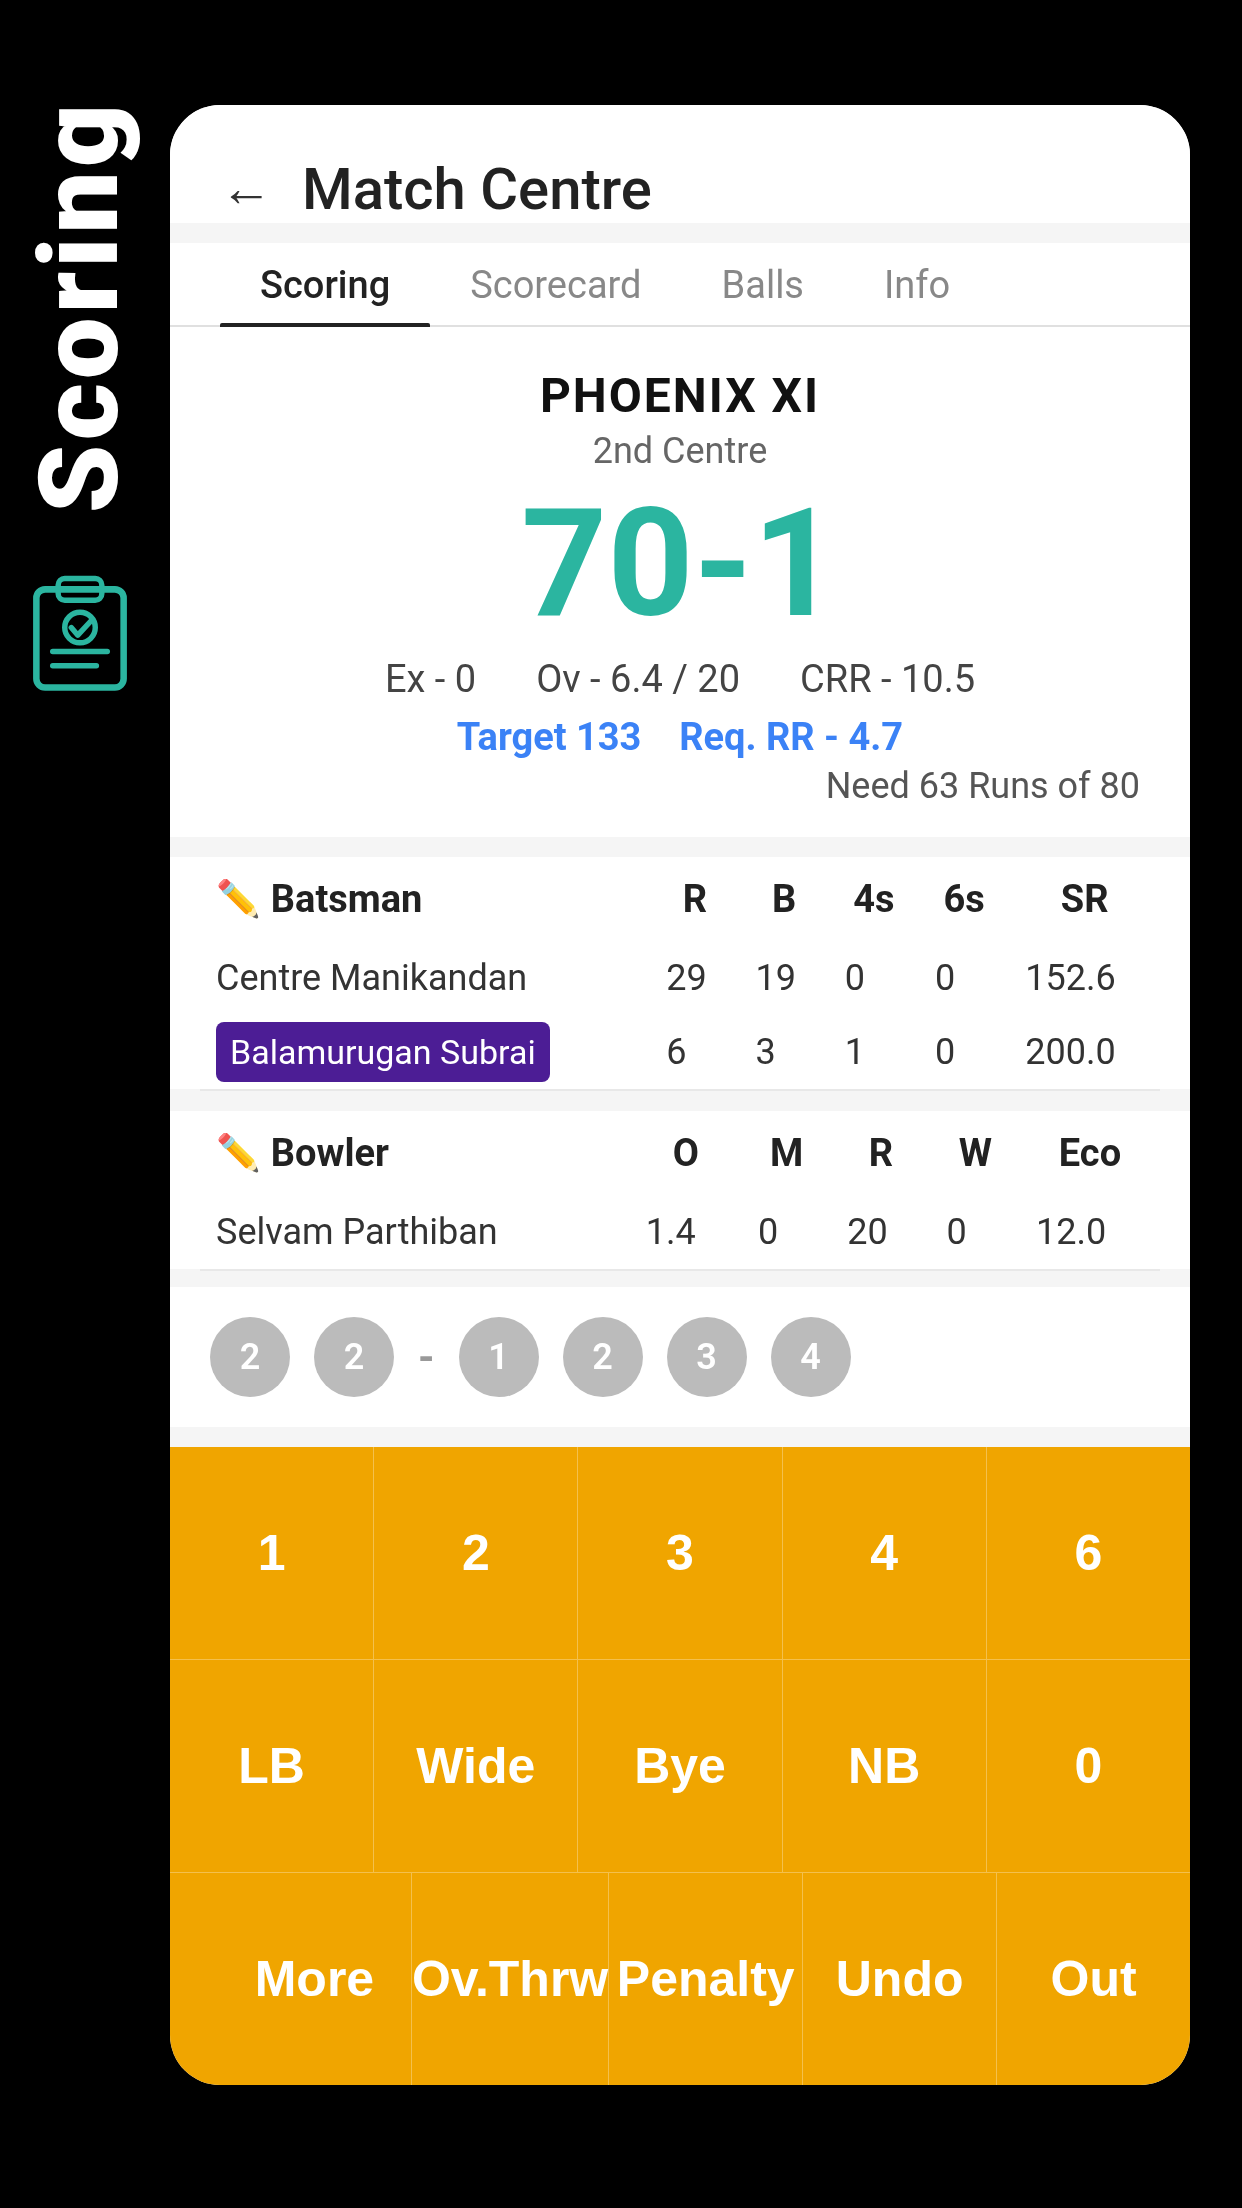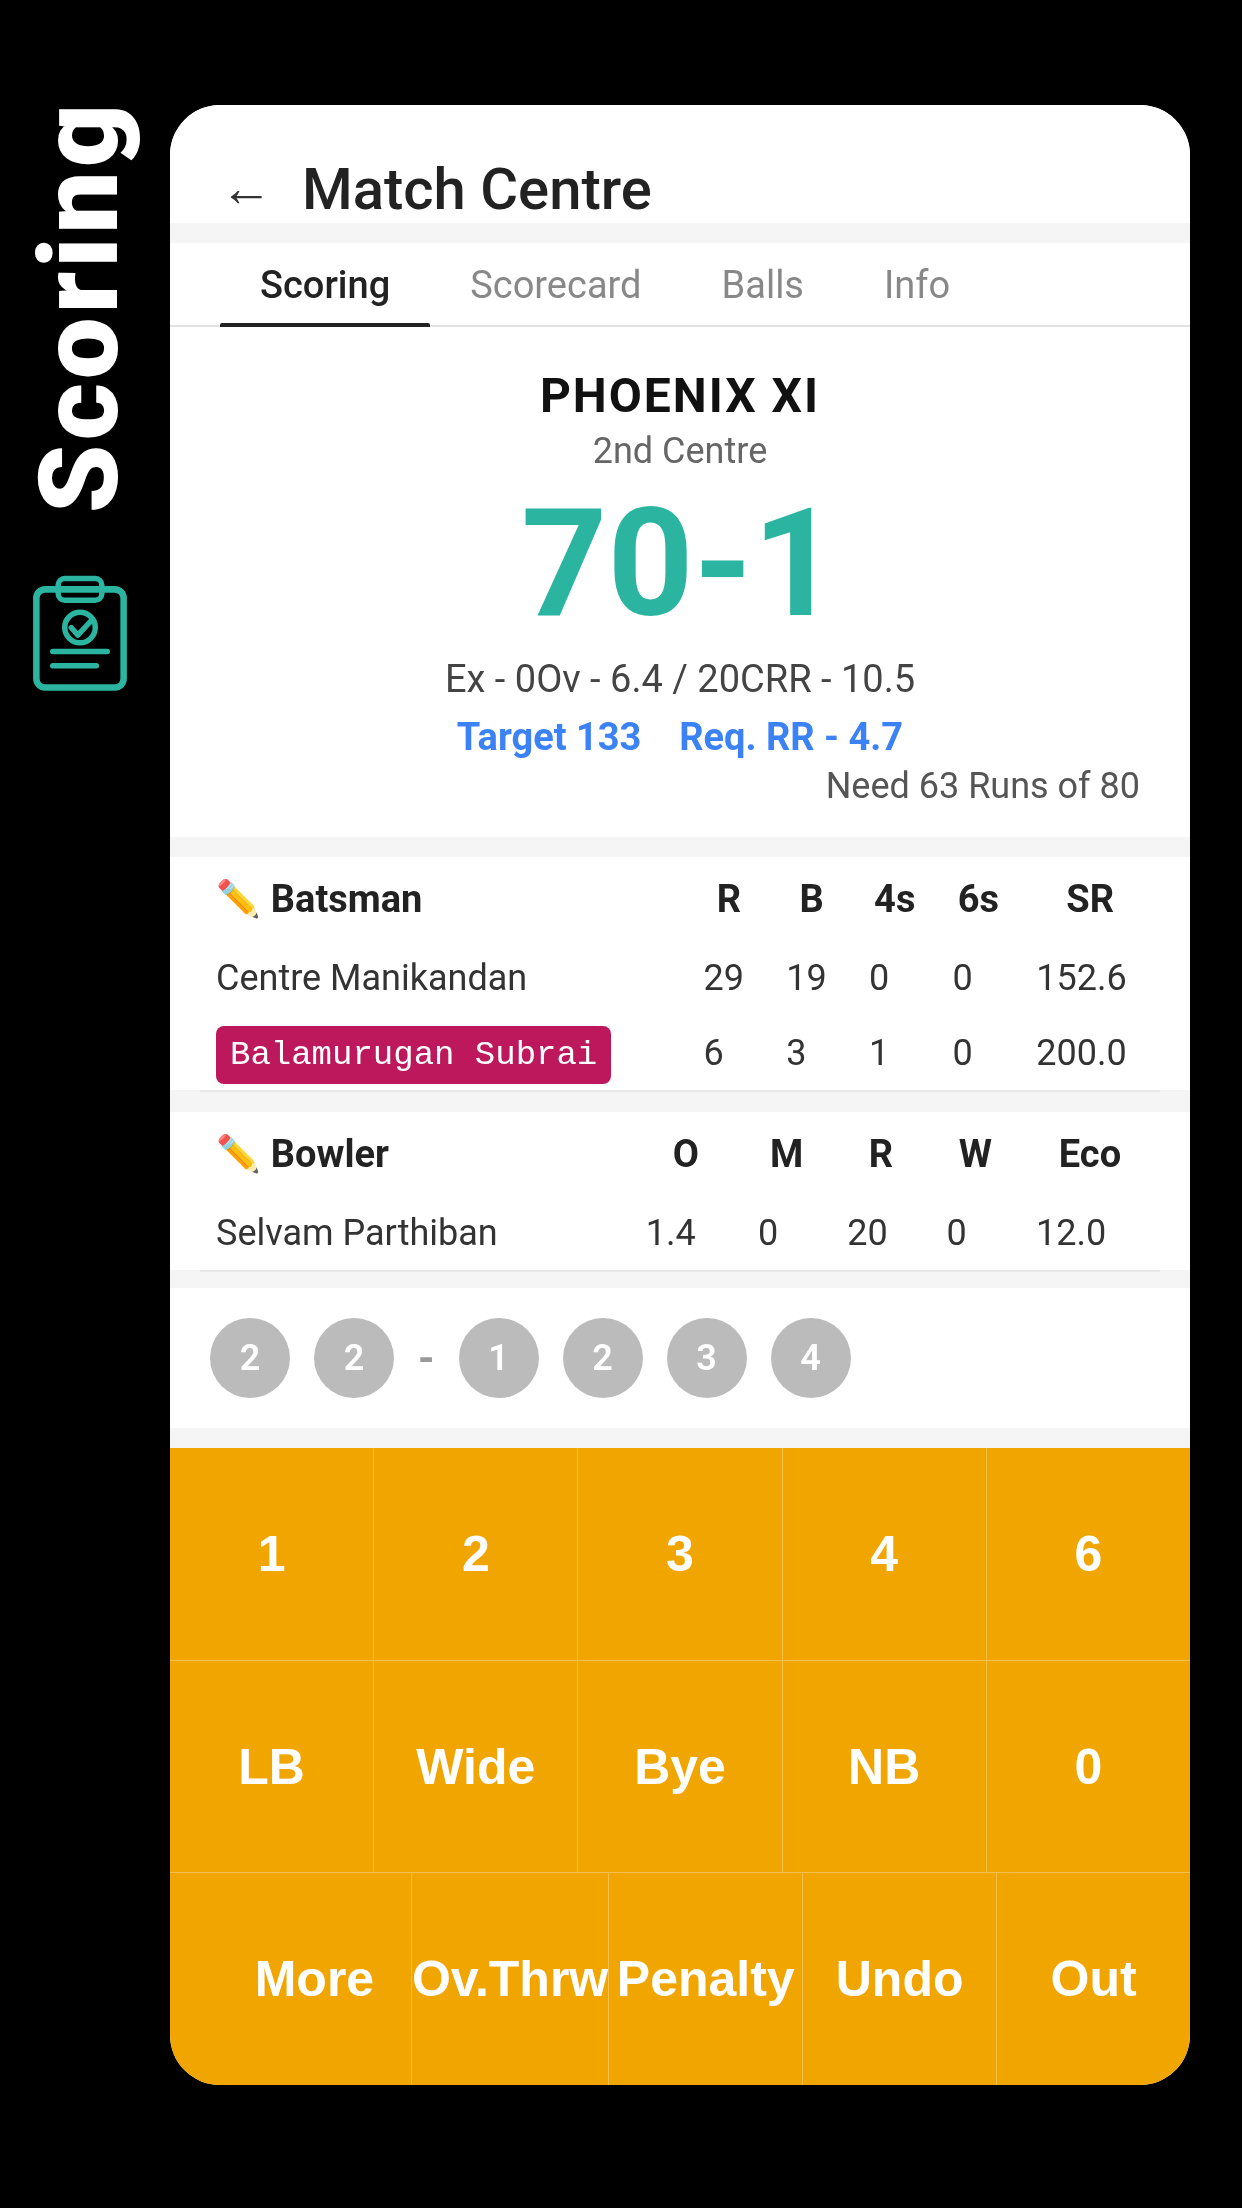--- a/index.html
+++ b/index.html
@@ -137,20 +137,21 @@
       font-size: 150px;
       font-weight: 700;
       color: #2bb5a0;
       line-height: 1.1;
       margin: 10px 0;
     }
 
     .score-meta {
       display: flex;
       justify-content: center;
+      gap: 60px;
       font-size: 38px;
       color: #444;
       margin-top: 10px;
     }
 
     .target-line {
       margin-top: 14px;
       font-size: 38px;
       font-weight: 700;
       color: #3b82f6;
@@ -202,26 +203,25 @@
       font-size: 36px;
       margin-right: 10px;
     }
 
     .batsman-header {
       display: flex;
       align-items: center;
     }
 
     .active-batsman {
-      background: #be185d;
+      background: #4c1d95;
       color: white;
       border-radius: 8px;
       padding: 10px 14px;
       font-size: 34px;
-      font-family: Liberation Mono, monospace;
     }
 
     .divider {
       height: 2px;
       background: #e8e8e8;
       margin: 0 30px;
     }
 
     
     .ball-history {

